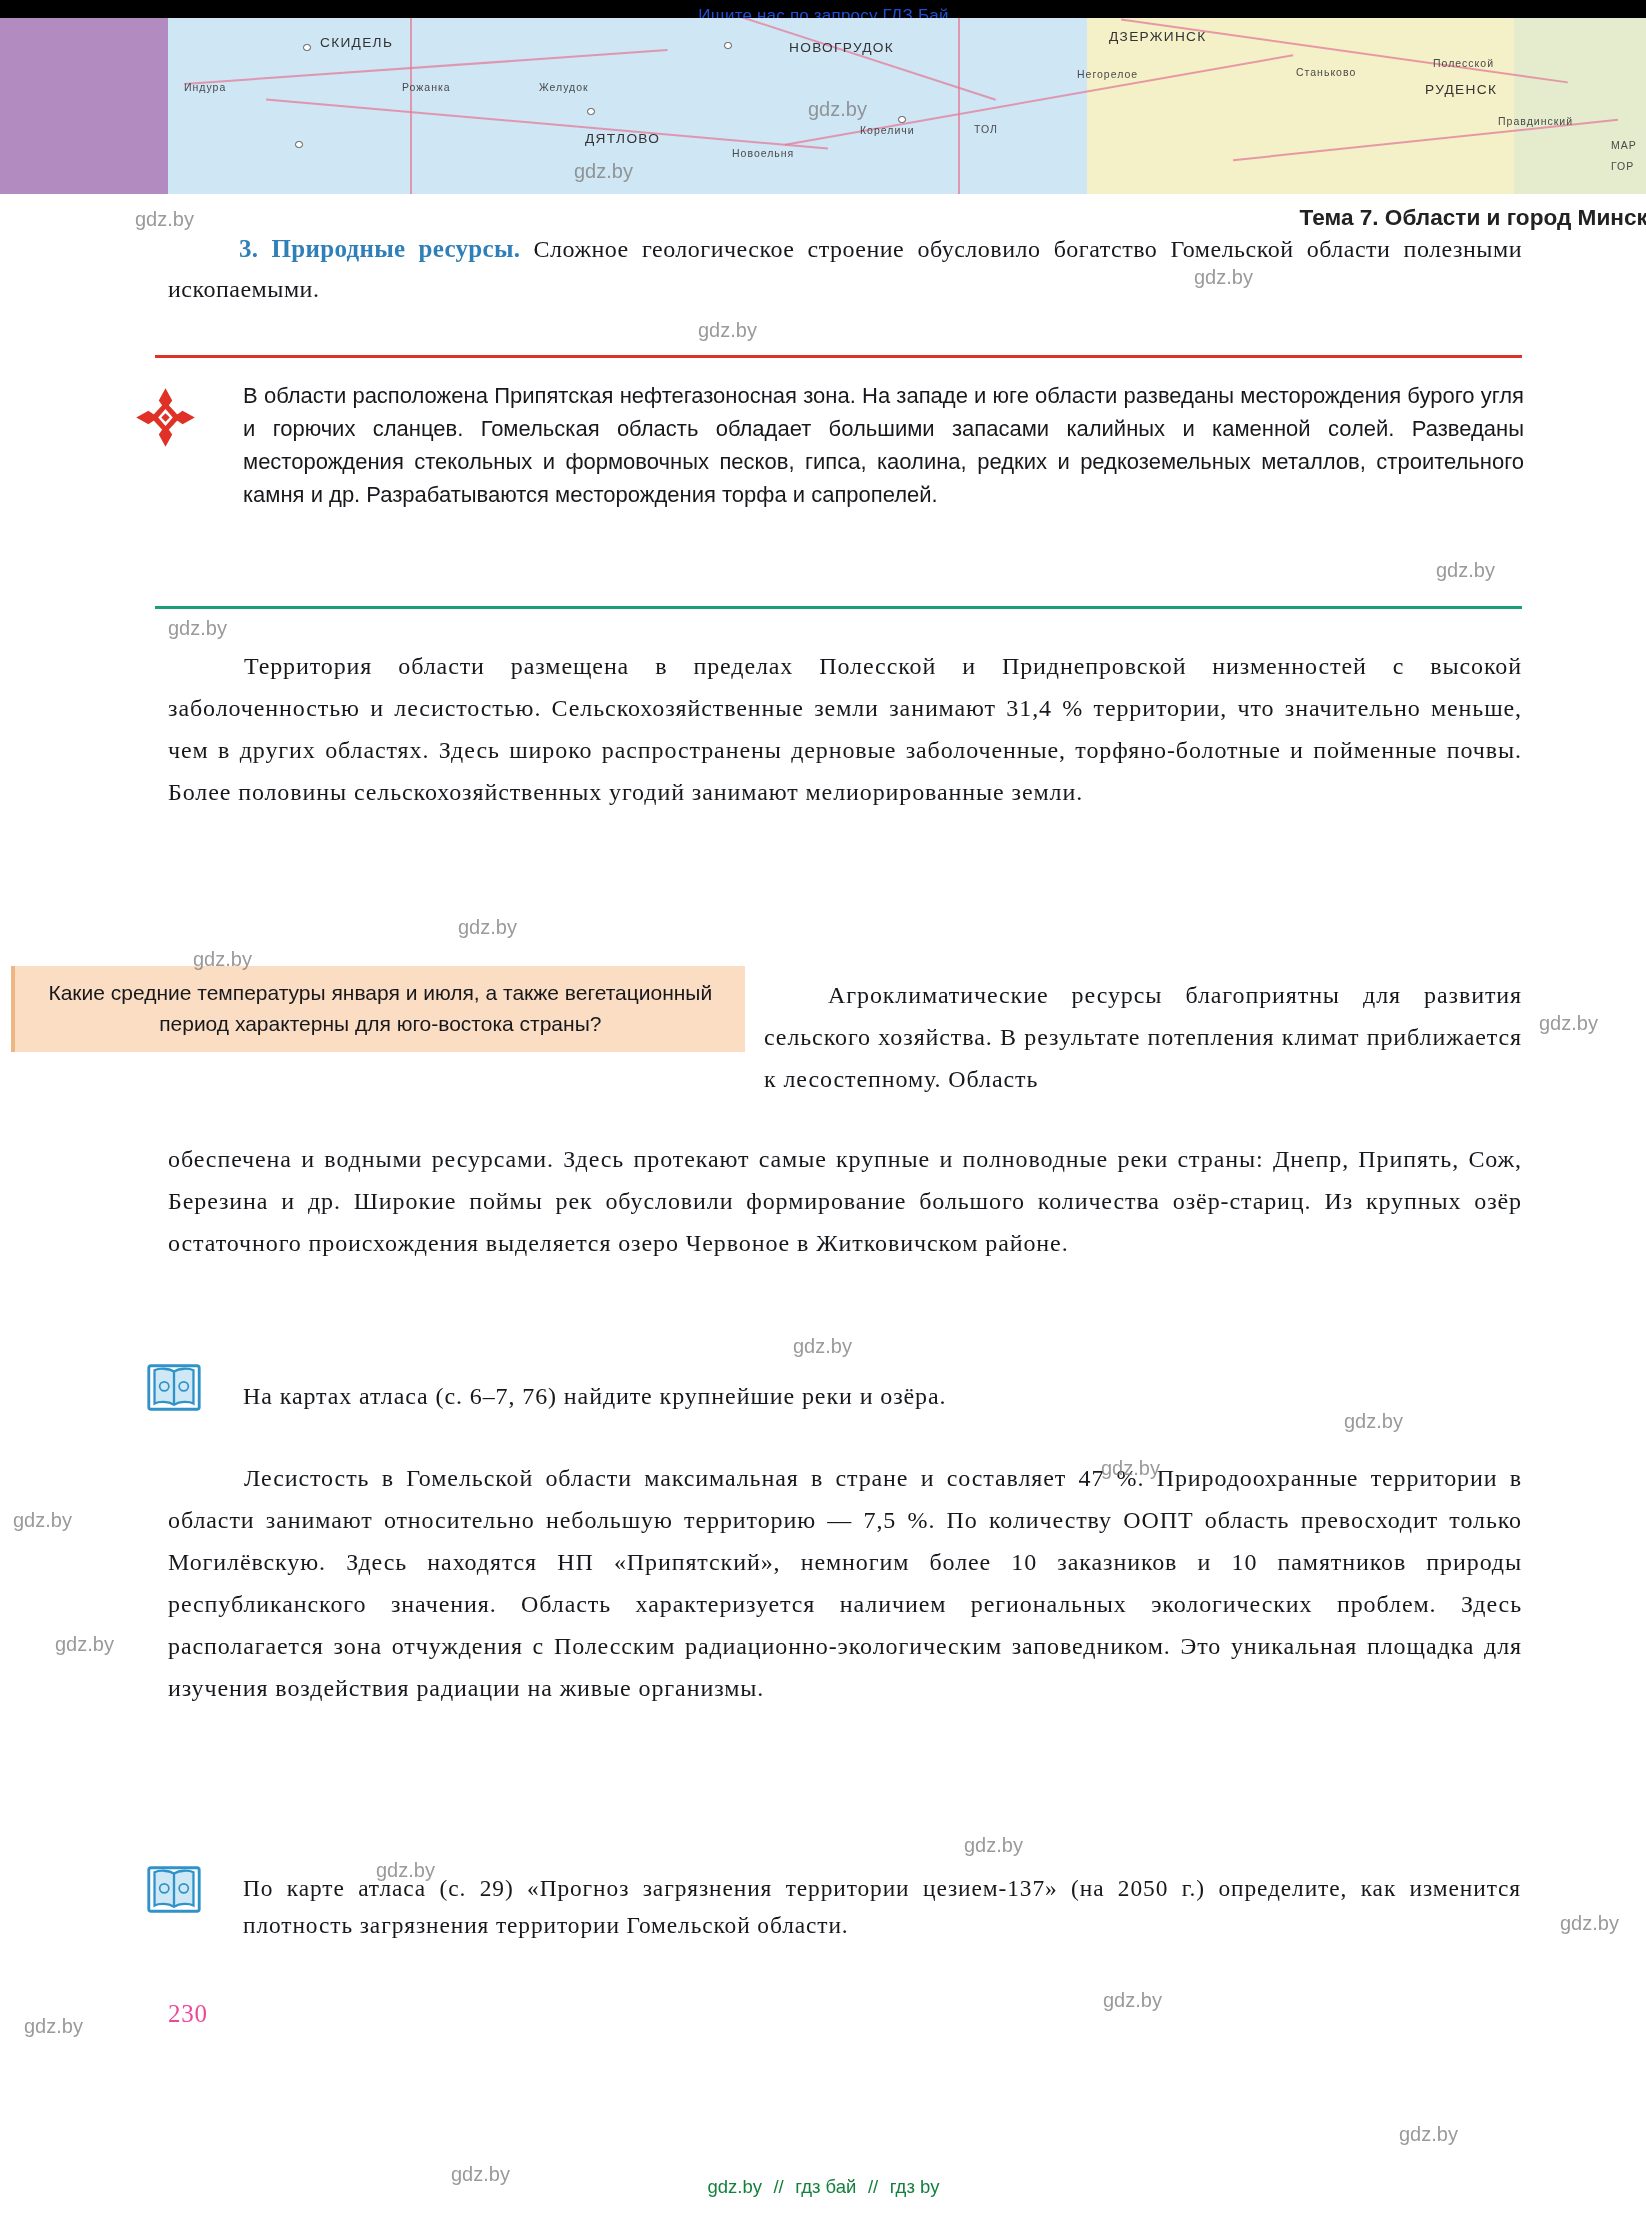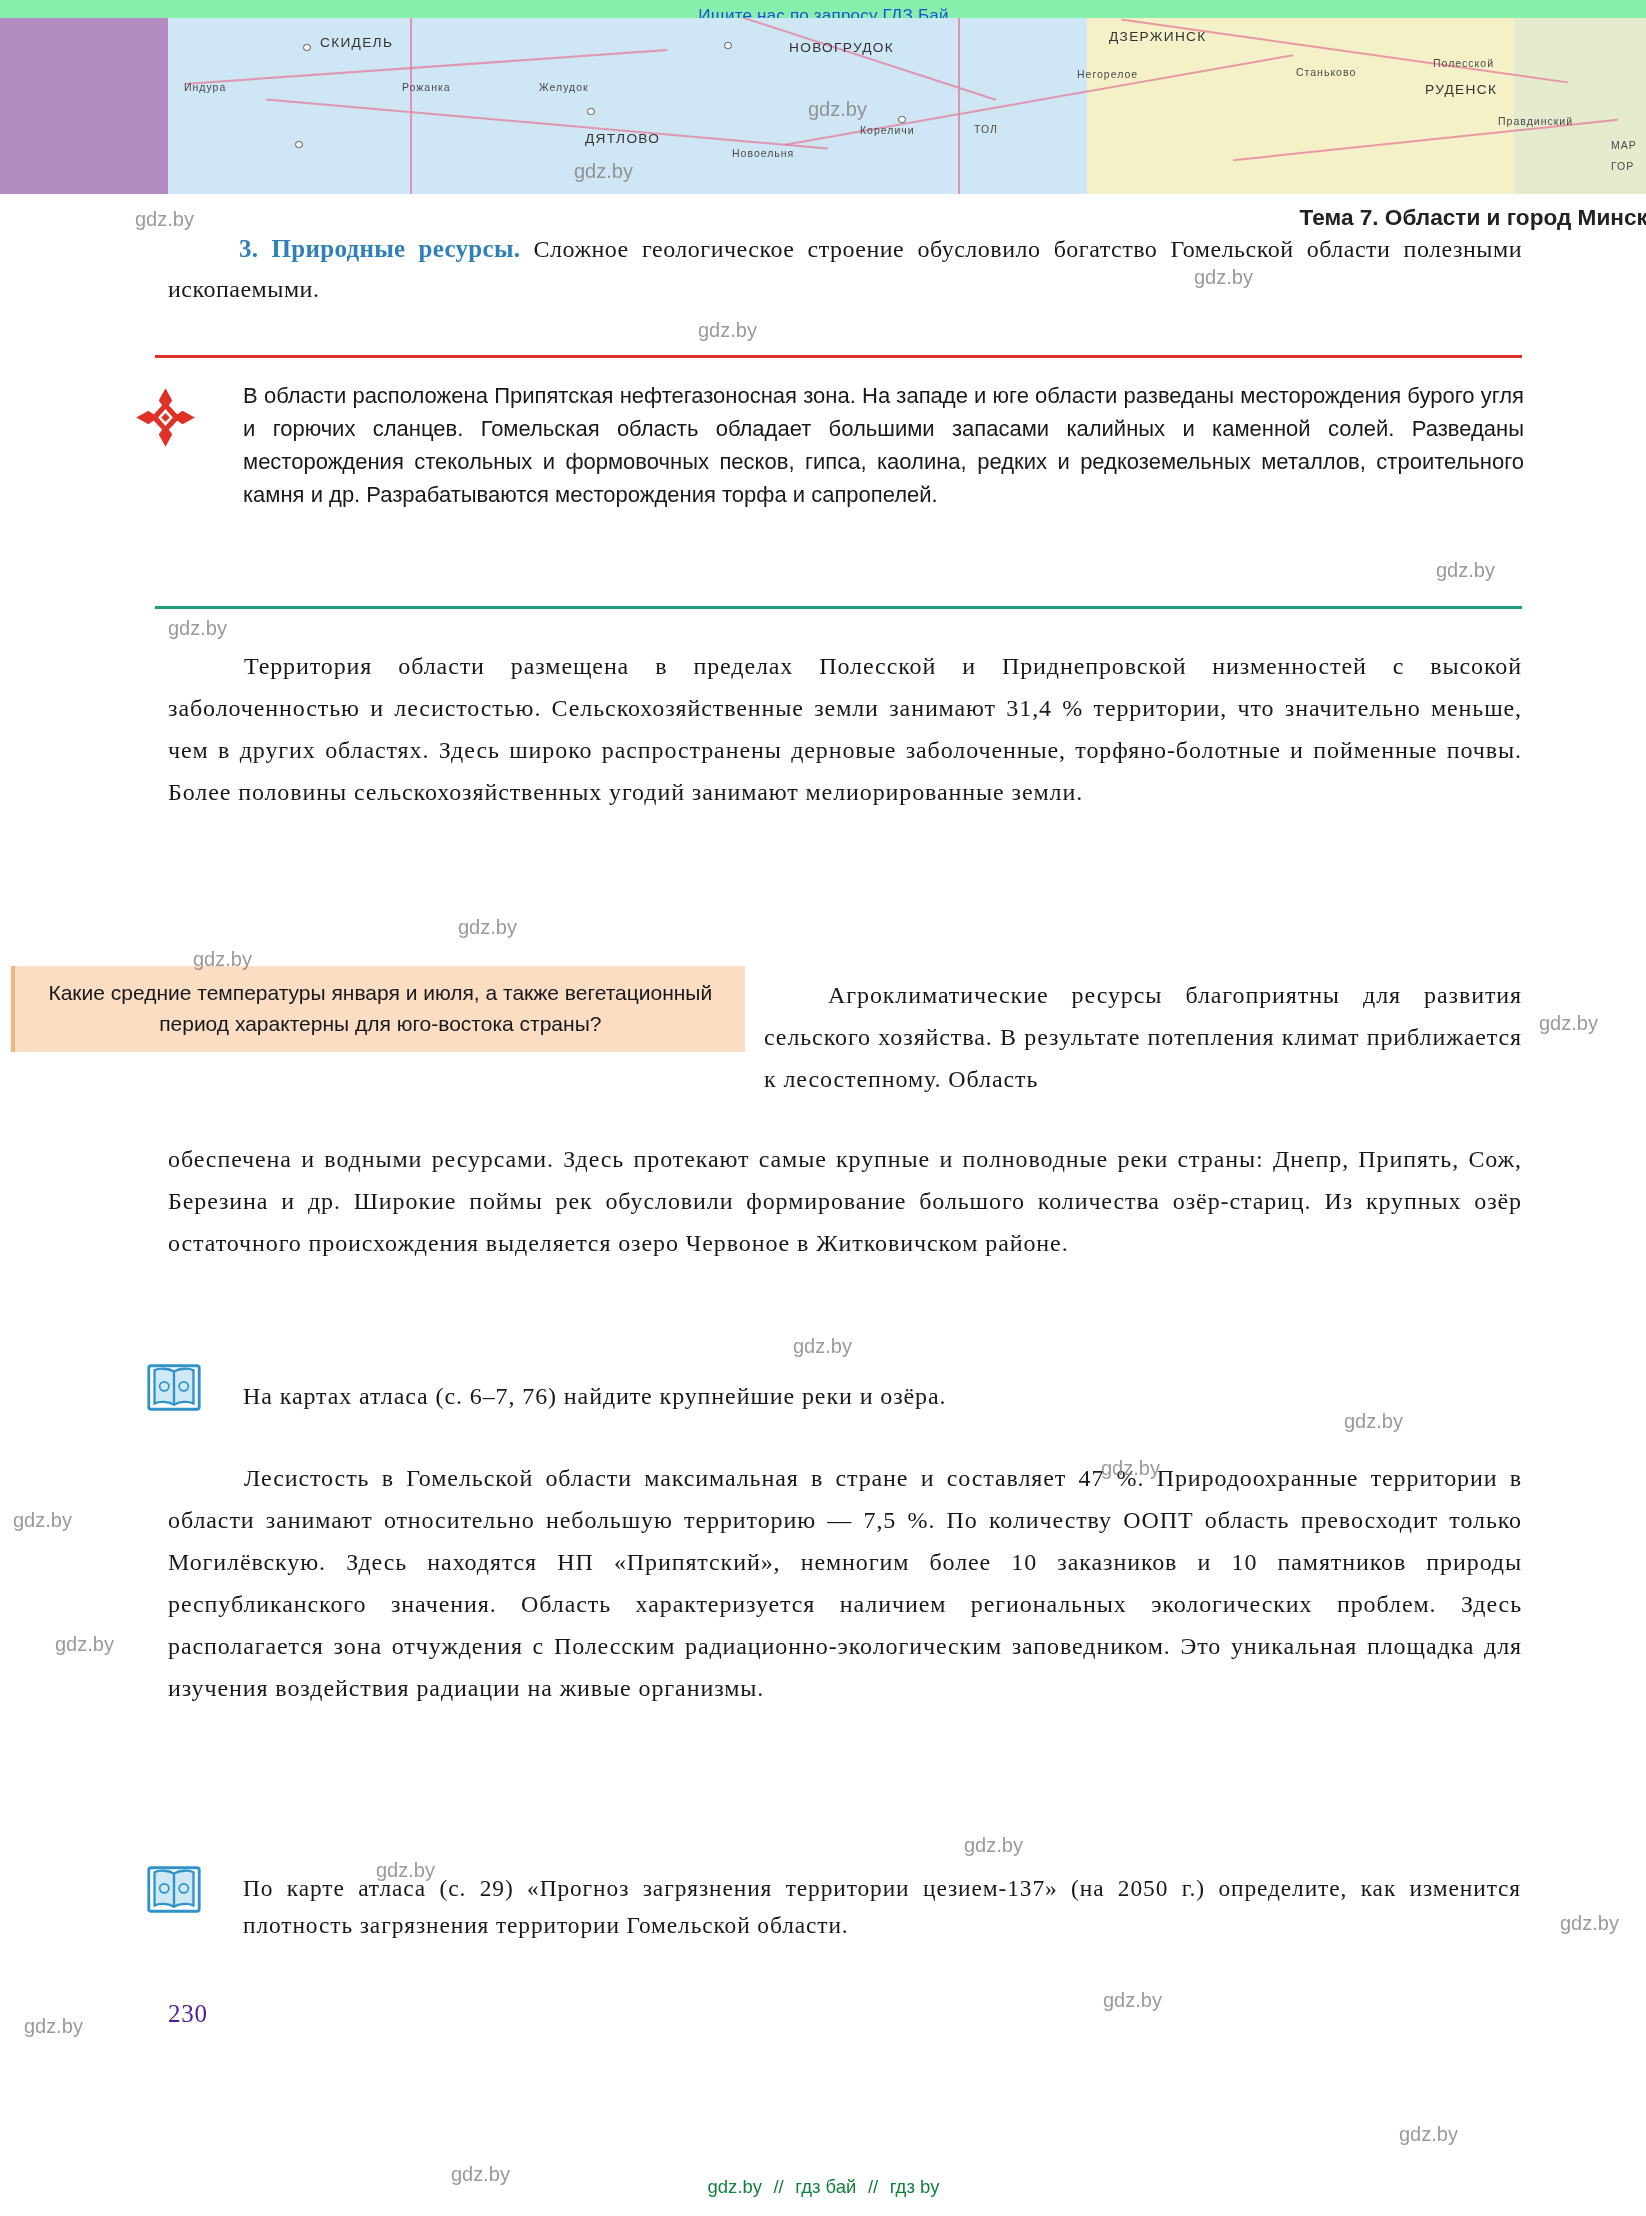--- a/index.html
+++ b/index.html
@@ -14,21 +14,21 @@
     font-family: "Liberation Serif", serif;
     overflow: hidden;
   }
 
   
   .top-banner {
     position: absolute;
     top: 0; left: 0;
     width: 1647px;
     height: 31px;
-    background: #86efac;
+    background: #000000;
     text-align: center;
   }
   .top-banner-text {
     font-family: "Liberation Sans", sans-serif;
     font-size: 17px;
     color: #1f4fd8;
     line-height: 31px;
     letter-spacing: 0.2px;
   }
 
@@ -178,21 +178,21 @@
   .book-icon {
     position: absolute;
     width: 58px; height: 55px;
   }
 
   
   .page-number {
     position: absolute;
     font-family: "Liberation Serif", serif;
     font-size: 25px;
-    color: #4c1d95;
+    color: #ec4899;
     letter-spacing: 0.8px;
   }
 
   
   .wm {
     position: absolute;
     font-family: "Liberation Sans", sans-serif;
     font-size: 20px;
     color: #7e7e7e;
     opacity: 0.78;

